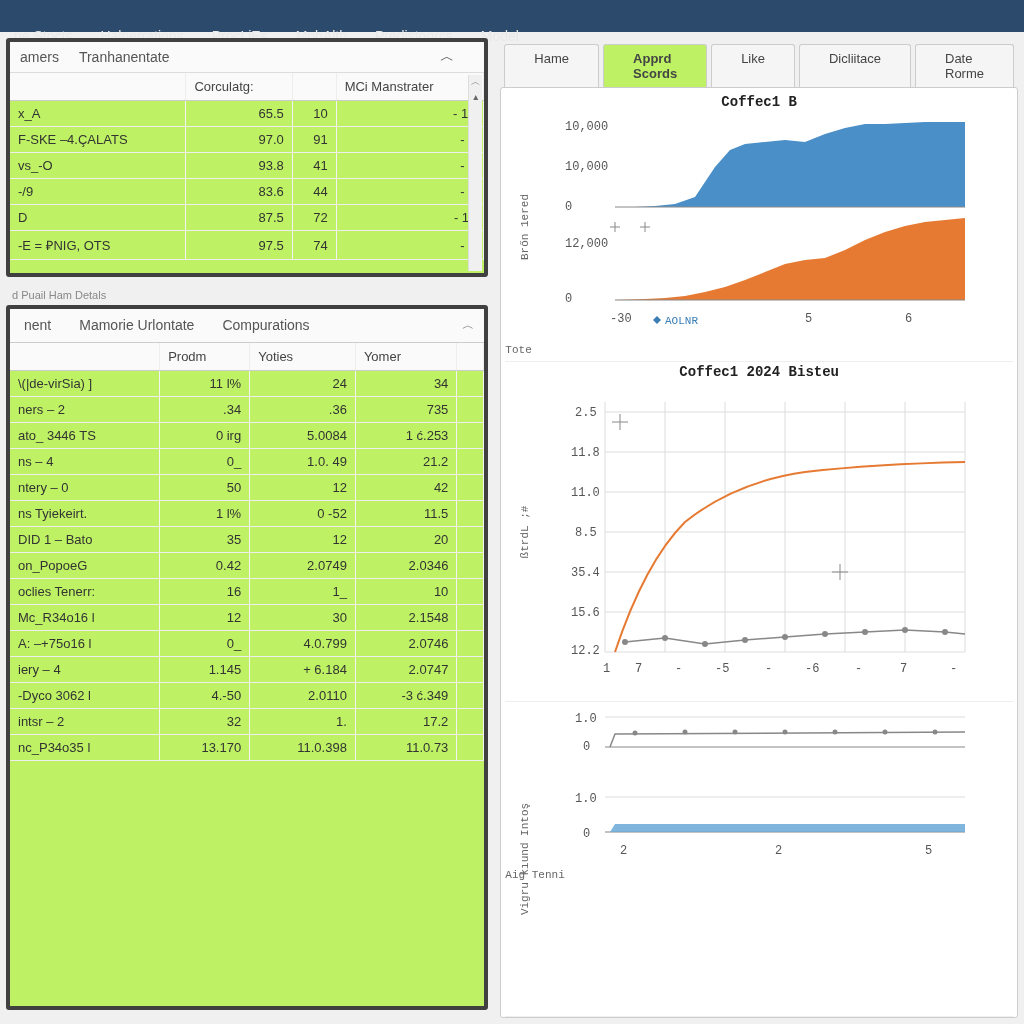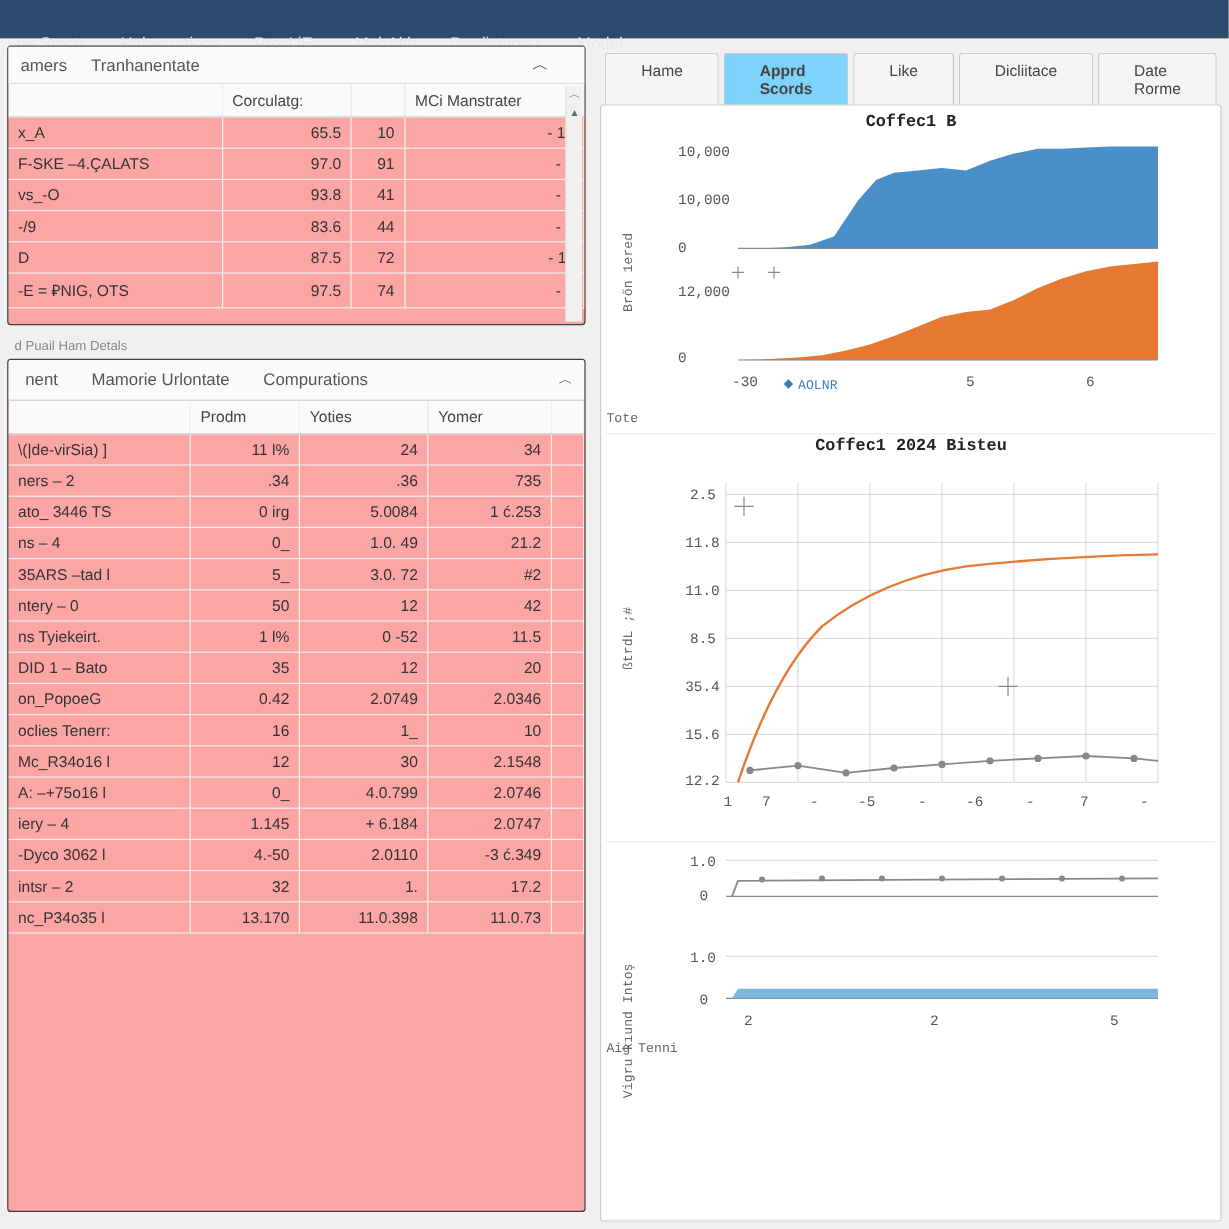--- a/index.html
+++ b/index.html
@@ -2,37 +2,37 @@
 <html><head>
 <meta charset="utf-8">
 <style>
 * { box-sizing: border-box; margin: 0; padding: 0; }
 body { font-family: Arial, sans-serif; font-size: 13px; background: #f0f0f0; width: 1024px; height: 1024px; overflow: hidden; color: #333; }
 .menubar { background: #2c4a6b; color: #e8e8e8; display: flex; padding: 0; height: 32px; }
 .menubar-item { padding: 8px 14px; font-size: 14px; cursor: pointer; margin-top: 20px; }
 .main { display: flex; height: calc(100% - 32px); }
 .left-col { width: 520px; padding: 6px; display: flex; flex-direction: column; }
 .right-col { flex: 1; padding: 6px; display: flex; flex-direction: column; }
-.panel { background: #fca5a5; border: 1px solid #404040; border-radius: 3px; margin-bottom: 8px; }
+.panel { background: #bef264; border: 4px solid #404040; border-radius: 3px; margin-bottom: 8px; }
 .panel-header { display: flex; align-items: center; padding: 6px 10px; border-bottom: 1px solid #ddd; background: #fafafa; }
 .panel-header span { margin-right: 20px; color: #555; font-size: 14px; cursor: pointer; }
 .collapse-icon { margin-left: auto; color: #666; font-size: 12px; }
 .table-wrap { position: relative; overflow: auto; }
 table { width: 100%; border-collapse: collapse; font-size: 13px; }
 th { text-align: left; padding: 6px 8px; border-bottom: 1px solid #ccc; border-right: 1px solid #eee; color: #444; font-weight: normal; background: #fafafa; }
 td { padding: 5px 8px; border-bottom: 1px solid #eee; border-right: 1px solid #f3f3f3; color: #333; }
 td.num { text-align: right; }
 .scroll-hint { position: absolute; right: 2px; top: 2px; bottom: 2px; width: 14px; background: #f0f0f0; border-left: 1px solid #ddd; }
 .scroll-arrow { font-size: 10px; color: #666; text-align: center; display: block; }
 .caption { font-size: 11px; color: #888; padding: 4px 6px; }
 .tabs2 { display: flex; border-bottom: 1px solid #ccc; background: #fafafa; }
 .tab2 { padding: 8px 14px; font-size: 14px; color: #555; cursor: pointer; }
 .right-tabs { display: flex; padding: 6px 4px 0; gap: 4px; }
 .rtab { padding: 6px 29px; border: 1px solid #ccc; border-bottom: none; background: #f5f5f5; font-size: 13px; color: #444; cursor: pointer; border-radius: 3px 3px 0 0; }
-.rtab.active { background: #7dd3fc; font-weight: bold; }
+.rtab.active { background: #bef264; font-weight: bold; }
 .chart-panel { background: #fff; border: 1px solid #ccc; border-radius: 3px; flex: 1; display: flex; flex-direction: column; padding: 4px 4px 0; overflow: hidden; }
 .chart-box { position: relative; border-bottom: 1px solid #eee; font-family: Liberation Mono, monospace; }
 .chart-title { text-align: center; font-weight: bold; font-size: 14px; color: #222; padding: 2px 0; }
 svg { display: block; }
 .ylabel { position: absolute; left: 2px; top: 50%; transform: translate(-50%, -50%) rotate(-90deg); transform-origin: center; font-size: 11px; color: #666; white-space: nowrap; }
 .xlabel { text-align: left; font-size: 11px; color: #666; padding: 2px 0; }
 .legend-text { font-size: 11px; fill: #3b7db5; }
 tr.sep td { border-top: 1px solid #aaa; }
 </style>
 </head>
@@ -151,27 +151,20 @@
                 <td class="num">0 irg</td>
                 <td class="num">5.0084</td>
                 <td class="num">1 ć.253</td>
                 <td></td>
               </tr>
               <tr>
                 <td>ns – 4</td>
                 <td class="num">0_</td>
                 <td class="num">1.0. 49</td>
                 <td class="num">21.2</td>
-                <td></td>
-              </tr>
-              <tr>
-                <td>35ARS –tad l</td>
-                <td class="num">5_</td>
-                <td class="num">3.0. 72</td>
-                <td class="num">#2</td>
                 <td></td>
               </tr>
               <tr>
                 <td>ntery – 0</td>
                 <td class="num">50</td>
                 <td class="num">12</td>
                 <td class="num">42</td>
                 <td></td>
               </tr>
               <tr>

